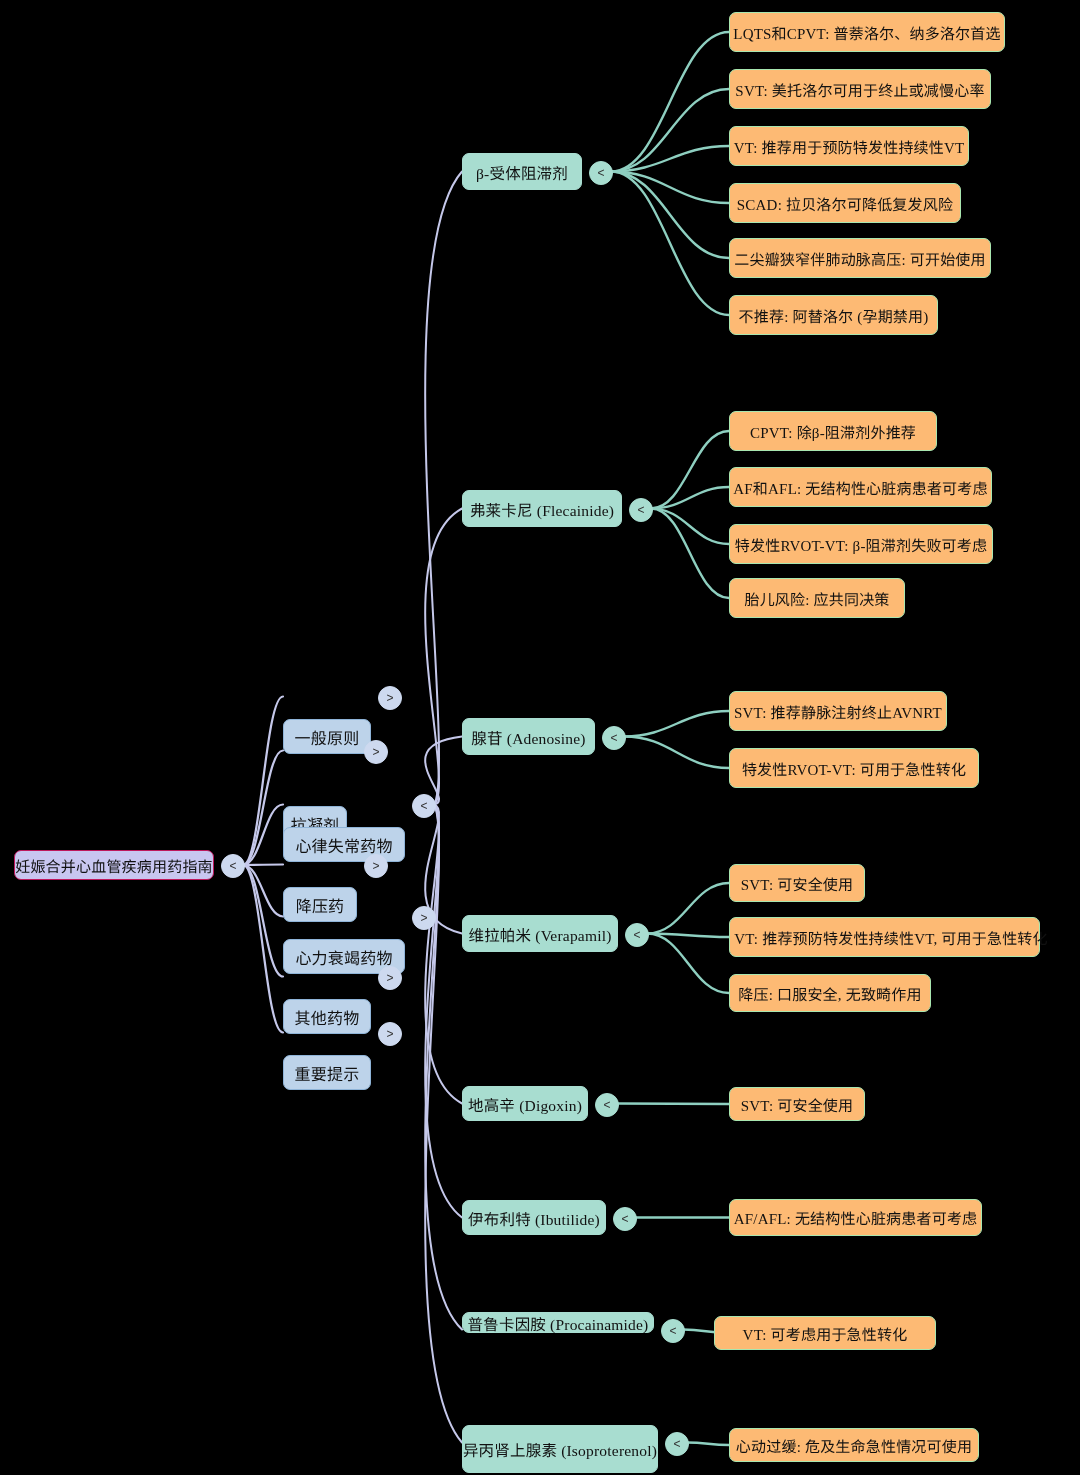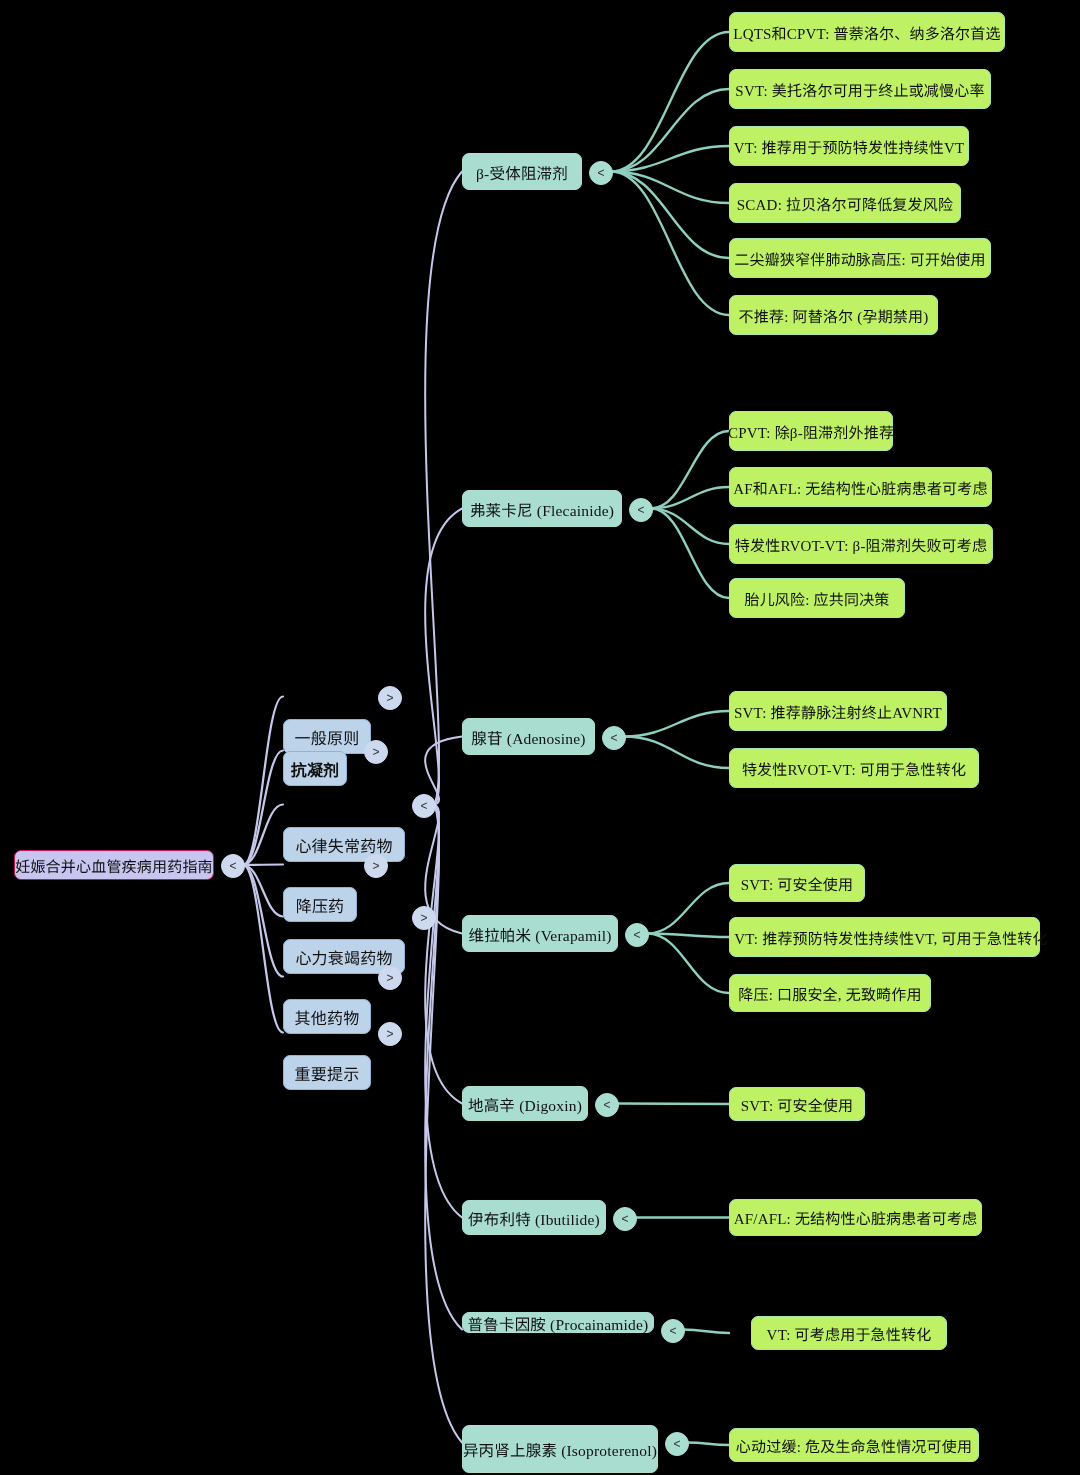--- a/index.html
+++ b/index.html
@@ -34,21 +34,21 @@
     padding:0 14px;
     margin-top:40px;
   }
   .node-l2{
     background:#a8ddd0;
     border:1px solid #a8ddd0;
     font-size:15.5px;
     padding:0 14px;
   }
   .node-l3{
-    background:#bef264;
+    background:#fdba74;
     border:1px solid #a8e6b0;
     font-size:15px;
     padding:0 13px;
   }
 
   .toggle{
     position:absolute;
     width:22px;height:22px;border-radius:50%;
     display:flex;align-items:center;justify-content:center;
     font-family:"Liberation Sans","DejaVu Sans",sans-serif;
@@ -106,21 +106,21 @@
     </div>
     <div class="toggle toggle-blue" style="left: 221px; top: 854px;">
       <span>&lt;</span>
     </div>
     <div class="node node-l1" style="left: 283px; top: 679px; width: 88px; height: 35px;">
       <span>一般原则</span>
     </div>
     <div class="toggle toggle-blue" style="left: 378px; top: 685.5px;">
       <span>&gt;</span>
     </div>
-    <div class="node node-l1" style="left: 283px; top: 711px; width: 64px; height: 35px; font-weight: bold;">
+    <div class="node node-l1" style="left: 283px; top: 766px; width: 64px; height: 35px;">
       <span>抗凝剂</span>
     </div>
     <div class="toggle toggle-blue" style="left: 364px; top: 739.5px;">
       <span>&gt;</span>
     </div>
     <div class="node node-l1" style="left: 283px; top: 787px; width: 122px; height: 35px;">
       <span>心律失常药物</span>
     </div>
     <div class="toggle toggle-blue" style="left: 412px; top: 793.5px;">
       <span>&lt;</span>
@@ -172,21 +172,21 @@
     </div>
     <div class="node node-l3" style="left: 729px; top: 295px; width: 209px; height: 40px;">
       <span>不推荐: 阿替洛尔 (孕期禁用)</span>
     </div>
     <div class="node node-l2" style="left: 462px; top: 490px; width: 160px; height: 37px;">
       <span>弗莱卡尼 (Flecainide)</span>
     </div>
     <div class="toggle toggle-teal" style="left: 629px; top: 497.5px;">
       <span>&lt;</span>
     </div>
-    <div class="node node-l3" style="left: 729px; top: 411px; width: 164px; height: 40px;">
+    <div class="node node-l3" style="left: 729px; top: 411px; width: 208px; height: 40px;">
       <span>CPVT: 除β-阻滞剂外推荐</span>
     </div>
     <div class="node node-l3" style="left: 729px; top: 467px; width: 263px; height: 40px;">
       <span>AF和AFL: 无结构性心脏病患者可考虑</span>
     </div>
     <div class="node node-l3" style="left: 729px; top: 524px; width: 264px; height: 40px;">
       <span>特发性RVOT-VT: β-阻滞剂失败可考虑</span>
     </div>
     <div class="node node-l3" style="left: 729px; top: 578px; width: 176px; height: 40px;">
       <span>胎儿风险: 应共同决策</span>
@@ -235,21 +235,21 @@
     </div>
     <div class="node node-l3" style="left: 729px; top: 1199px; width: 253px; height: 37px; align-items: center;">
       <span>AF/AFL: 无结构性心脏病患者可考虑</span>
     </div>
     <div class="node node-l2" style="left: 462px; top: 1312px; width: 192px; height: 21px;">
       <span>普鲁卡因胺 (Procainamide)</span>
     </div>
     <div class="toggle toggle-teal" style="left: 661px; top: 1318.5px;">
       <span>&lt;</span>
     </div>
-    <div class="node node-l3" style="left: 751px; top: 1316px; width: 196px; height: 34px;">
+    <div class="node node-l3" style="left: 714px; top: 1316px; width: 222px; height: 34px;">
       <span>VT: 可考虑用于急性转化</span>
     </div>
     <div class="node node-l2" style="left: 462px; top: 1425px; width: 196px; height: 48px;">
       <span>异丙肾上腺素 (Isoproterenol)</span>
     </div>
     <div class="toggle toggle-teal" style="left: 665px; top: 1431.5px;">
       <span>&lt;</span>
     </div>
     <div class="node node-l3" style="left: 729px; top: 1428px; width: 250px; height: 34px;">
       <span>心动过缓: 危及生命急性情况可使用</span>

